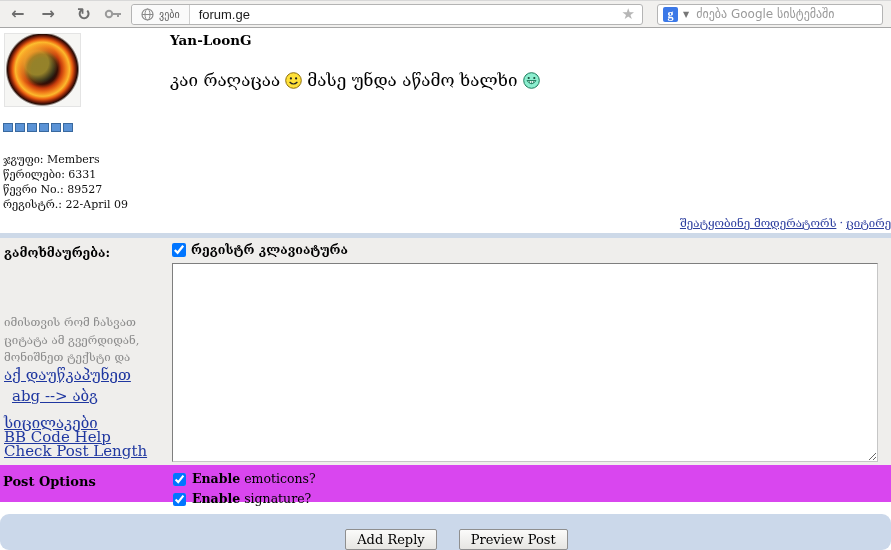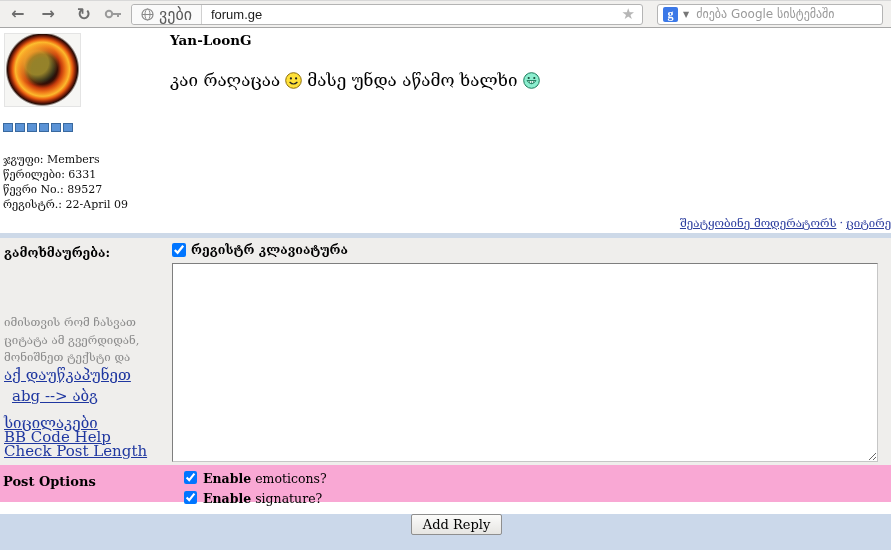--- a/index.html
+++ b/index.html
@@ -21,21 +21,21 @@
   .nav-fwd  { margin-left:17px; }
   .nav-reload { margin-left:22px; font-size:17px; }
   .nav-key { margin-left:13px; display:inline-flex; }
   .url-bar {
     display:flex; align-items:center; height:21px; width:512px; margin-left:9px;
     background:#fff; border:1px solid #b4b4b4; border-radius:3px;
   }
   .identity {
     display:flex; align-items:center; gap:5px; padding:0 9px; height:100%;
     border-right:1px solid #d0d0d0; background:#fafafa; border-radius:3px 0 0 3px;
-    color:#5a5a5a; font-size:16px; font-family:"DejaVu Sans",sans-serif;
+    color:#5a5a5a; font-size:10px; font-family:"DejaVu Sans",sans-serif;
   }
   .url-text { flex:1; padding-left:9px; font-size:13px; color:#1c1c1c; }
   .star-icon { margin-right:7px; color:#b6b6b6; font-size:15px; font-family:"DejaVu Sans",sans-serif; }
   .search-bar {
     display:flex; align-items:center; height:21px; width:226px; margin-left:14px;
     background:#fff; border:1px solid #b4b4b4; border-radius:3px; padding:0 5px;
   }
   .glogo {
     width:15px; height:15px; background:#3b78e7; color:#fff; border-radius:2px;
     display:flex; align-items:center; justify-content:center;
@@ -76,31 +76,31 @@
   .kb-row { position:absolute; left:172px; top:4px; display:flex; align-items:center; font-size:12.5px; }
   .kb-row input { width:14px; height:14px; margin-right:5px; }
   .kb-row b { font-size:12.5px; }
   .kb-note { color:#8b8b8b; font-size:11px; margin-left:4px; }
   .reply-textarea {
     position:absolute; left:172px; top:25px; width:706px; height:199px;
     background:#fff; border:1px solid; border-color:#7e7e7e #c6c6c6 #c6c6c6 #7e7e7e;
     resize:both; font-family:"DejaVu Serif","DejaVu Sans",serif; font-size:13px; padding:3px; outline:none;
   }
   
-  .options-section { position:absolute; top:465px; left:0; width:891px; height:37px; background:#f9a8d4; }
+  .options-section { position:absolute; top:465px; left:0; width:891px; height:37px; background:#d946ef; }
   .options-label { position:absolute; left:3px; top:9px; font-weight:bold; font-size:13px; }
-  .opt-row { position:absolute; left:184px; display:flex; align-items:flex-start; font-size:12.5px; }
+  .opt-row { position:absolute; left:173px; display:flex; align-items:flex-end; font-size:12.5px; }
   .opt-row input { width:13px; height:13px; margin-right:6px; }
   .opt-row b { margin-right:4px; }
   .opt-emoticons { top:6px; }
   .opt-signature { top:26px; }
   
   .bottom-bar {
     position:absolute; top:514px; left:0; width:891px; height:36px; background:#cbd8ea;
-    display:flex; align-items:flex-start; justify-content:center; gap:22px; padding-left:22px;
+    display:flex; align-items:flex-end; justify-content:center; gap:22px; padding-left:22px;border-radius:9px;
   }
   .action-button {
     font-family:"DejaVu Serif","DejaVu Sans",serif; font-size:13px; color:#000;
     background:linear-gradient(#fbfbfa,#e6e5e2); border:1px solid #8f8f8f; border-radius:2px;
     padding:2px 11px; height:21px; cursor:pointer;
   }
 </style>
 </head>
 <body>
 
@@ -206,15 +206,16 @@
     </label>
     <label class="opt-row opt-signature">
       <input type="checkbox" checked="checked" style="">
       <b>Enable</b>
       <span>signature?</span>
     </label>
   </div>
 
   <div class="bottom-bar">
     <button class="action-button">Add Reply</button>
+    <button class="action-button">Preview Post</button>
   </div>
 
 </div>
 
 </body></html>

